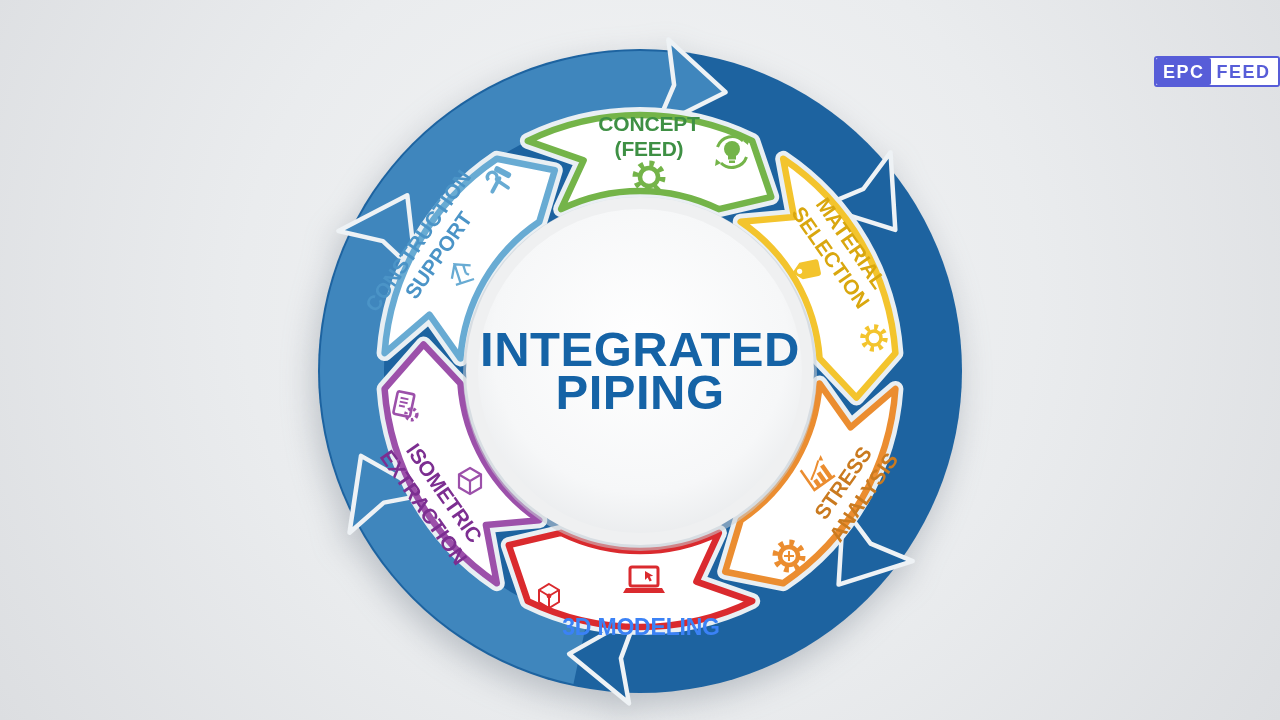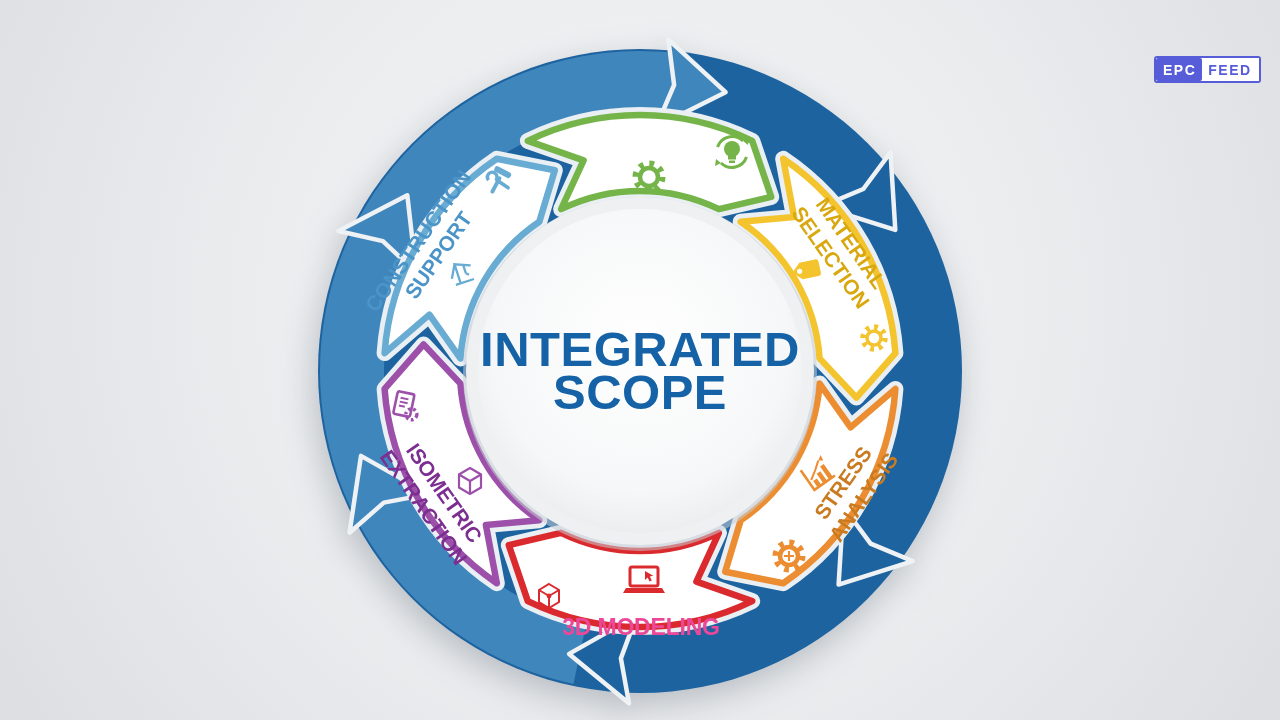--- a/index.html
+++ b/index.html
@@ -21,21 +21,21 @@
   }
   .lbl0{left:649px;top:136px;transform:translate(-50%,-50%);}
   .lbl1{left:841px;top:250px;transform:translate(-50%,-50%) rotate(55deg);}
   .lbl2{left:853px;top:490px;transform:translate(-50%,-50%) rotate(-55deg);}
   .lbl3{left:641px;top:627px;transform:translate(-50%,-50%);font-size:23px;}
   .lbl4{left:434px;top:500px;transform:translate(-50%,-50%) rotate(55deg);}
   .lbl5{left:428px;top:248px;transform:translate(-50%,-50%) rotate(-55deg);}
   .logo{
     position:absolute;left:1154px;top:56px;display:inline-flex;align-items:stretch;
     border:2px solid; border-radius:3px;background:#fff;overflow:hidden;
-    font-weight:bold;font-size:14px;letter-spacing:1.5px;line-height:1;
+    font-weight:bold;font-size:18px;letter-spacing:1.5px;line-height:1;
   }
   .logo .epc{padding:5px 6px 4px 7px;color:#fff;border-radius:2px;}
   .logo .land{padding:5px 7px 4px 6px;background:#fff;}
 </style>
 </head>
 <body>
 
 <svg id="diagram" width="1280" height="720" viewBox="0 0 1280 720">
   <defs>
     <radialGradient id="cg" cx="50%" cy="42%" r="65%">
@@ -154,32 +154,36 @@
 
     <g transform="translate(463,271) rotate(-18)" style="color: rgb(104, 171, 211);">
       <path d="M -11 11 H 8 M -6 11 L -6 -9 L 9 -3 M -6 -9 L -13 4 M 2 -6 V 3 M 2 3 l 2.5 2.5" fill="none" stroke="currentColor" stroke-width="2.3"></path>
     </g>
   </g>
 </svg>
 
 <div class="overlay">
   <div class="center-title" style="color: rgb(21, 99, 166);">
     <div>INTEGRATED</div>
-    <div>SCOPE</div>
+    <div>PIPING</div>
   </div>
 
+  <div class="seg-label lbl0" style="color: rgb(62, 144, 68);">
+    <div>CONCEPT</div>
+    <div>(FEED)</div>
+  </div>
   <div class="seg-label lbl1" style="color: rgb(217, 167, 14);">
     <div>MATERIAL</div>
     <div>SELECTION</div>
   </div>
   <div class="seg-label lbl2" style="color: rgb(202, 122, 31);">
     <div>STRESS</div>
     <div>ANALYSIS</div>
   </div>
-  <div class="seg-label lbl3" style="color: #ec4899;">
+  <div class="seg-label lbl3" style="color: #3b82f6;">
     <div>3D MODELING</div>
   </div>
   <div class="seg-label lbl4" style="color: rgb(124, 46, 145);">
     <div>ISOMETRIC</div>
     <div>EXTRACTION</div>
   </div>
   <div class="seg-label lbl5" style="color: rgb(75, 148, 199);">
     <div>CONSTRUCTION</div>
     <div>SUPPORT</div>
   </div>

